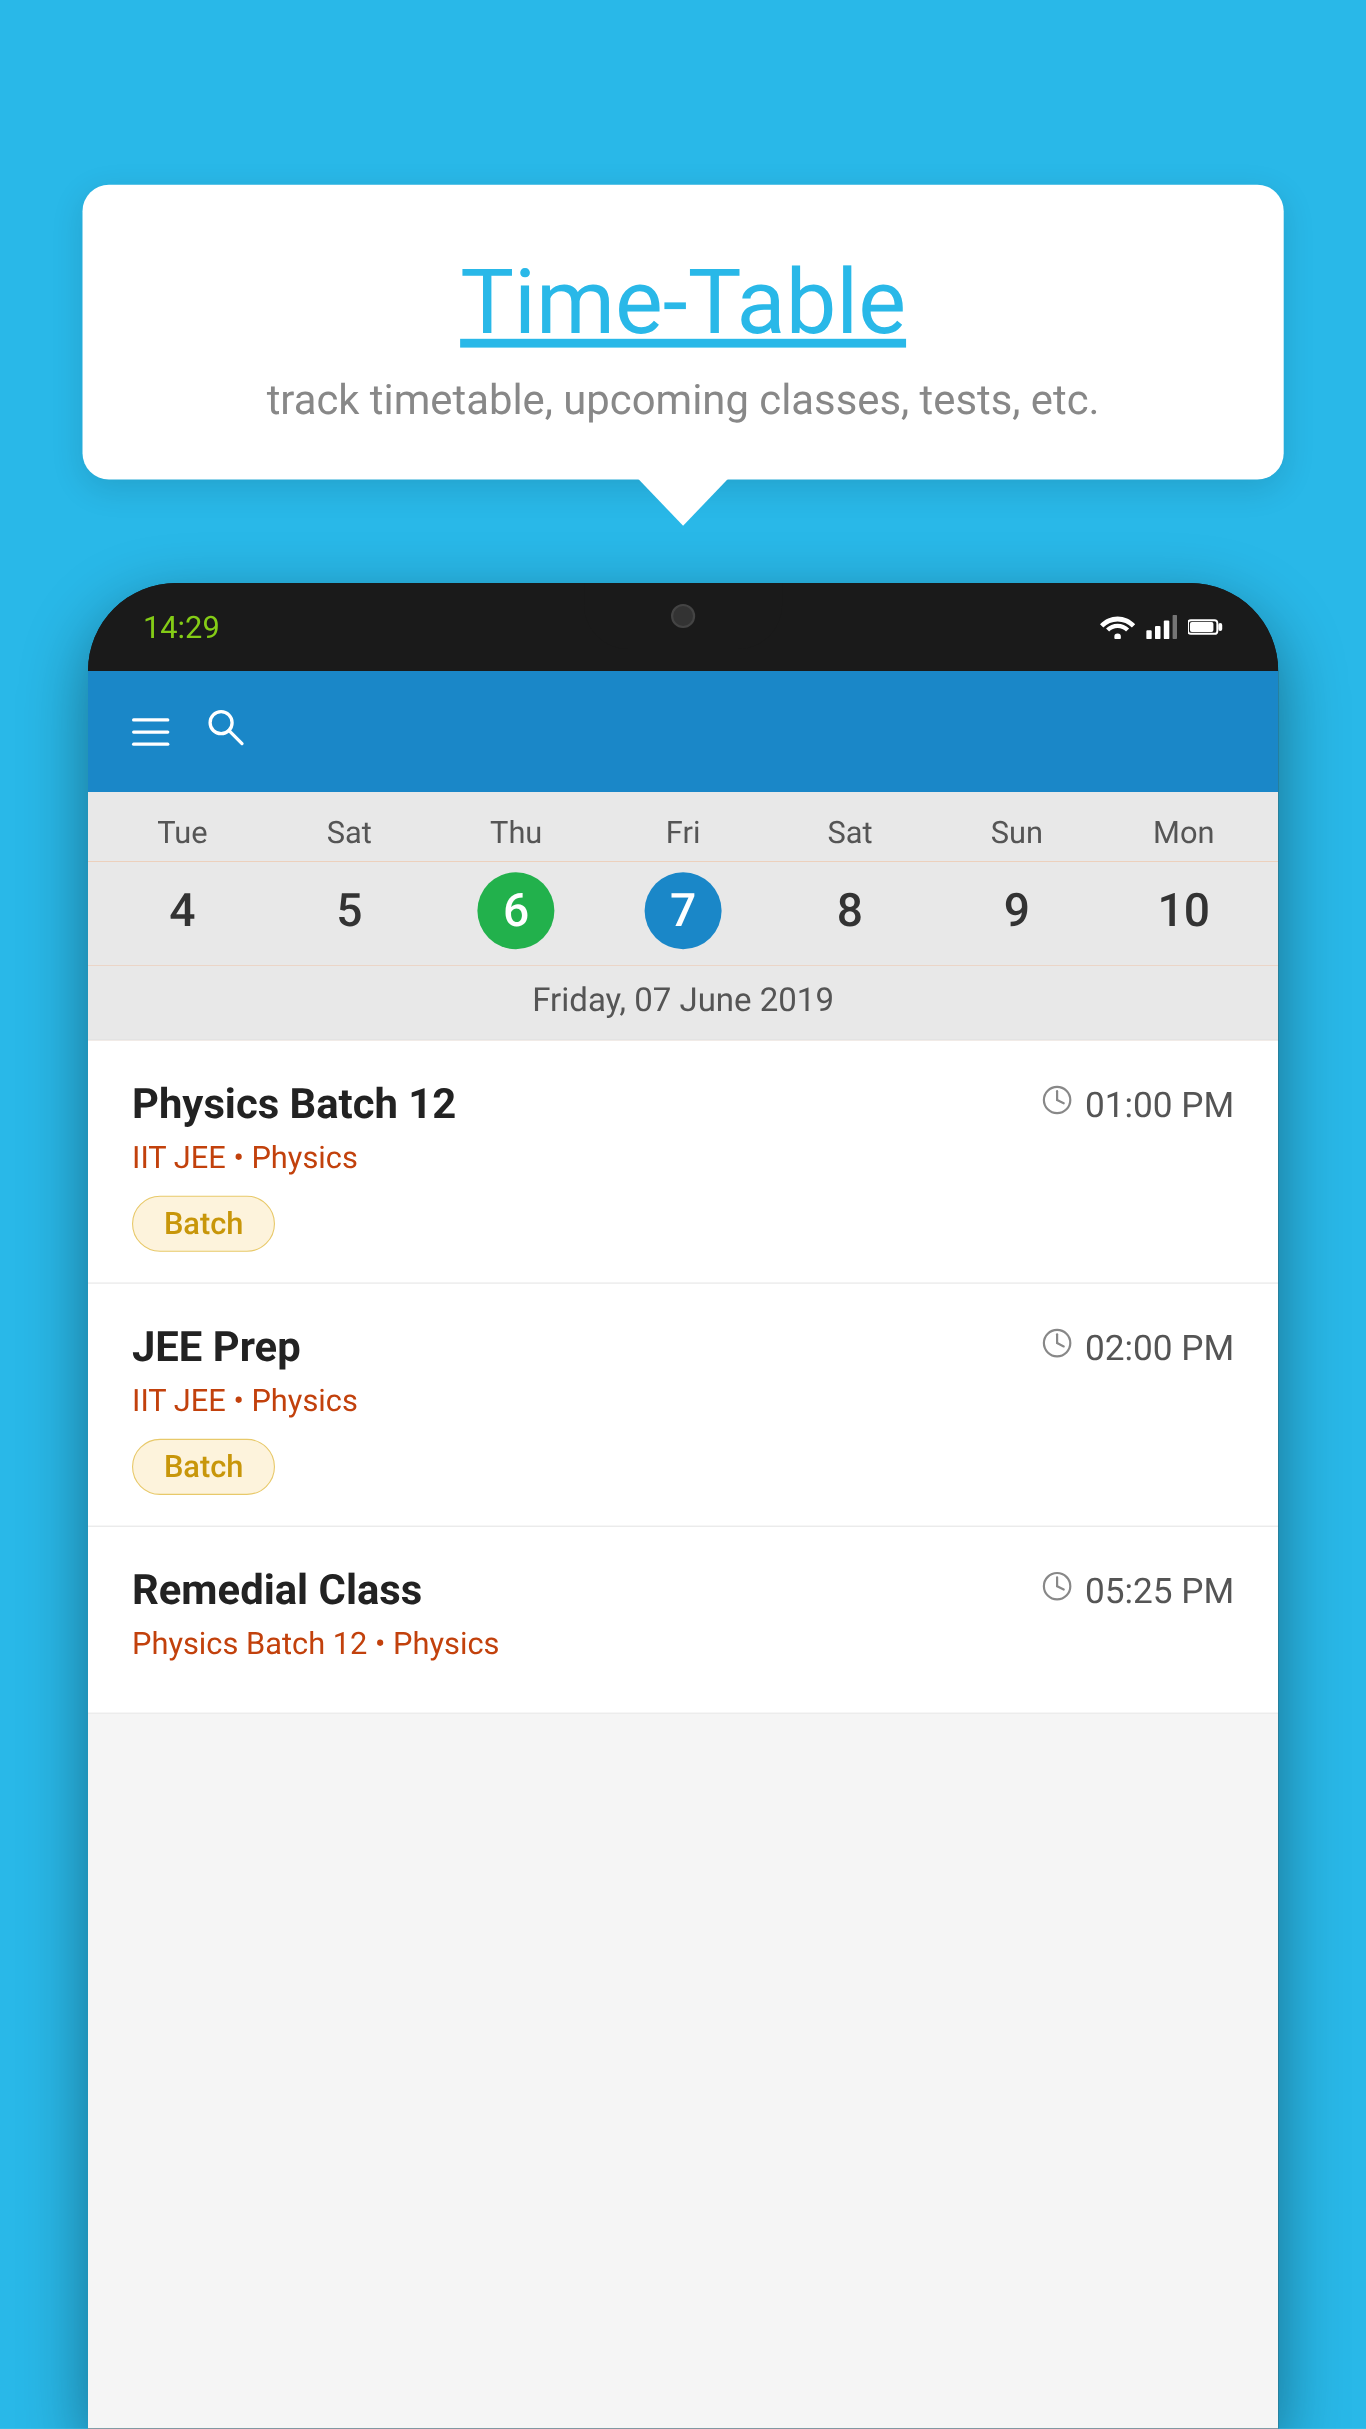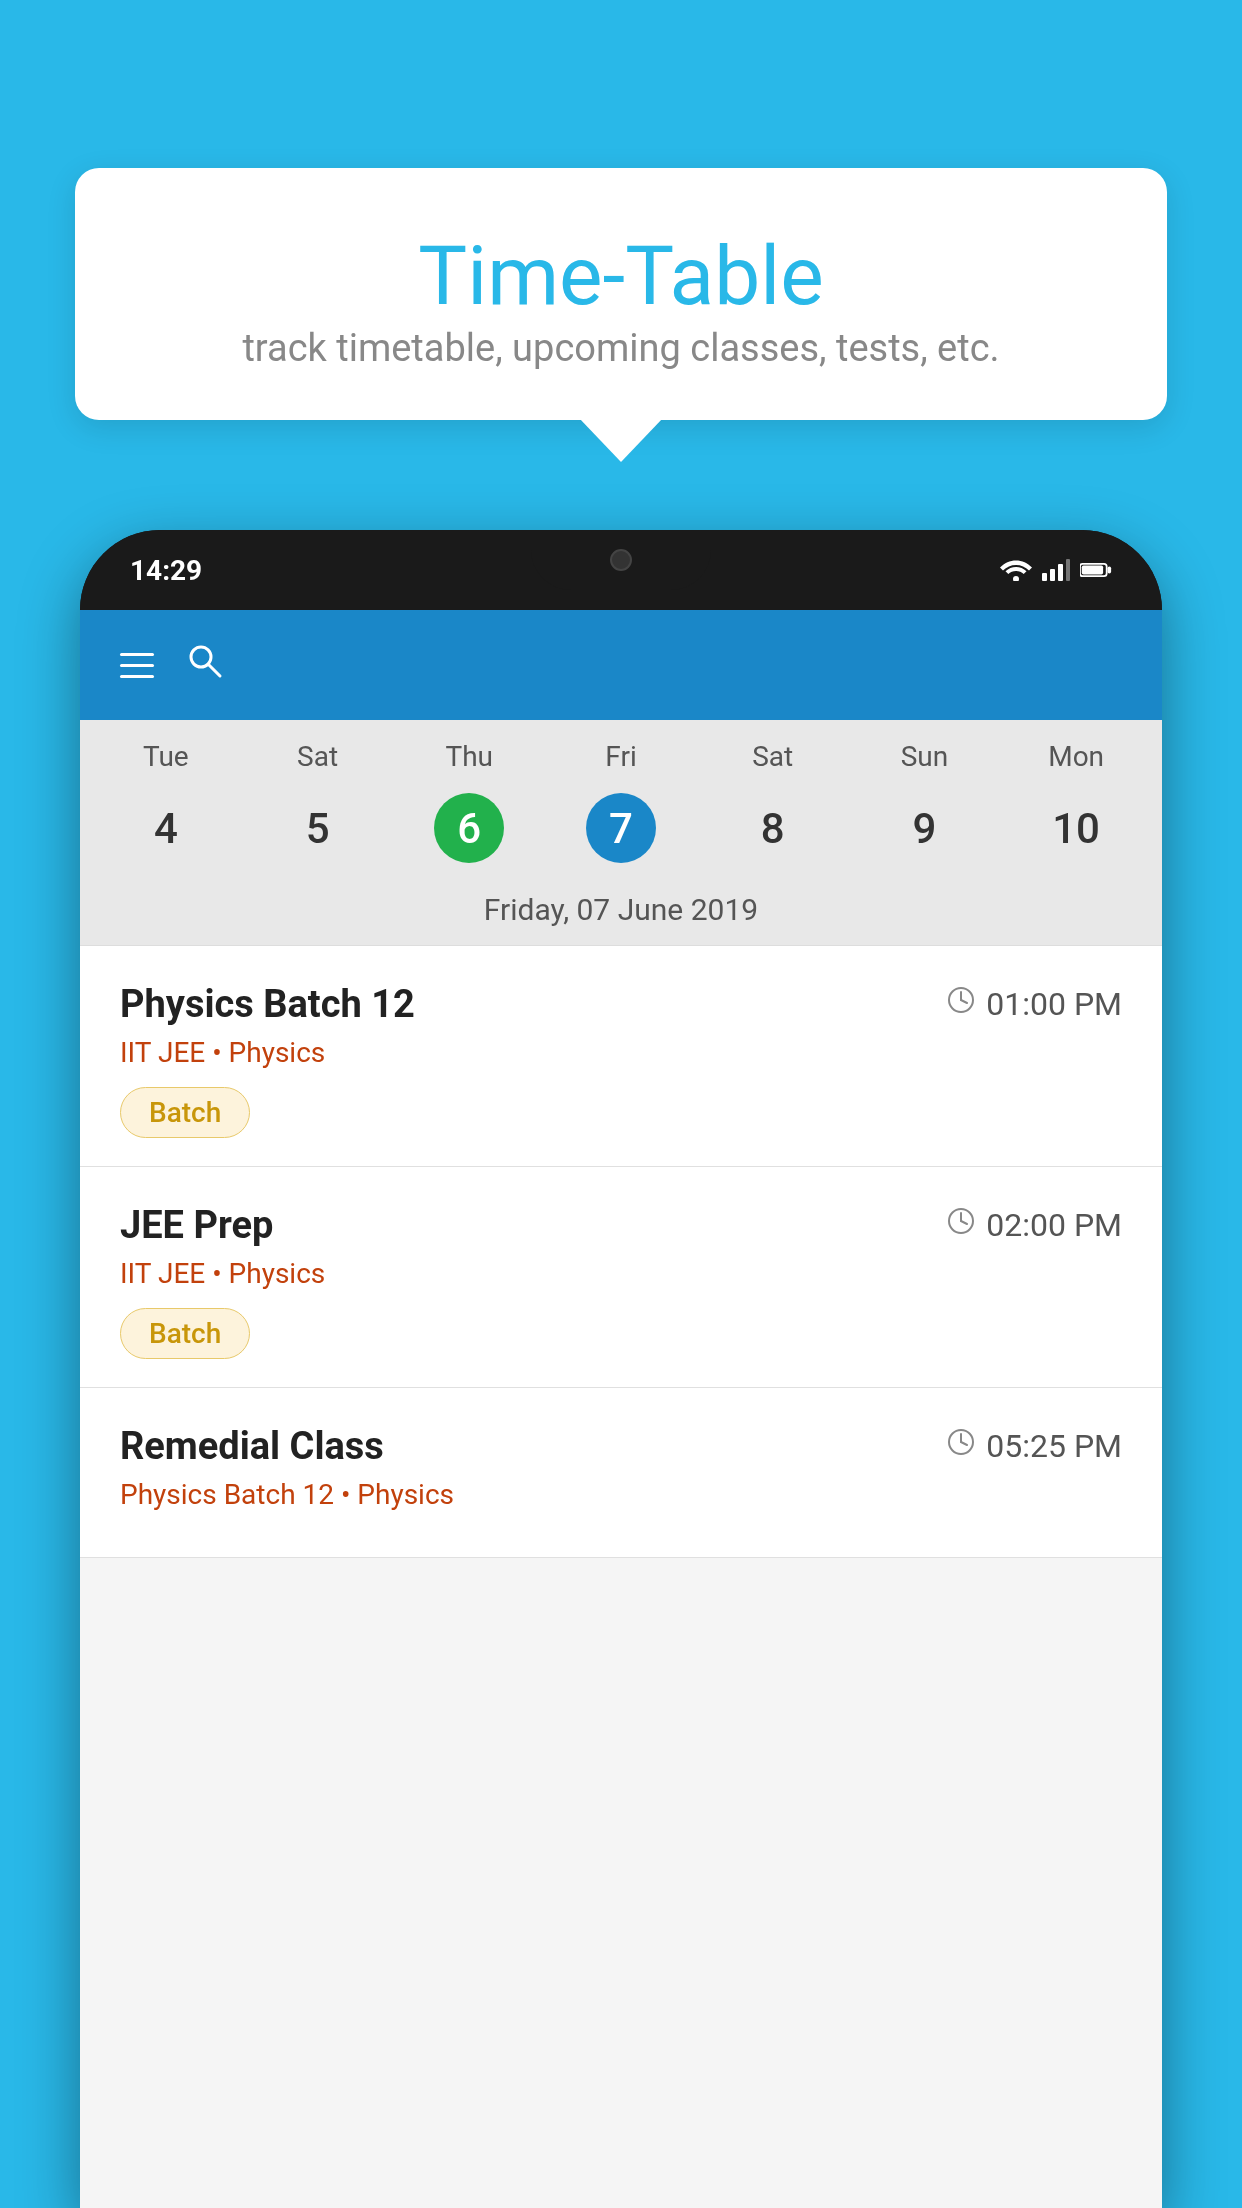--- a/index.html
+++ b/index.html
@@ -35,21 +35,22 @@
       height: 0;
       border-left: 42px solid transparent;
       border-right: 42px solid transparent;
       border-top: 44px solid #fff;
     }
     .tooltip-title {
       text-align: center;
       font-size: 82px;
       font-weight: 400;
       color: #29b8e8;
-      margin-bottom: 2px;
+      margin-bottom: 18px;
+      text-decoration: underline;
     }
     .tooltip-subtitle {
       text-align: center;
       font-size: 38px;
       color: #888;
       font-weight: 400;
     }
 
     
     .phone-frame {
@@ -69,23 +70,23 @@
     .phone-top-bar {
       background: #1a1a1a;
       height: 80px;
       display: flex;
       align-items: center;
       justify-content: space-between;
       padding: 0 50px;
       position: relative;
     }
     .phone-status-time {
-      color: #ffffff;
+      color: #84cc16;
       font-size: 28px;
-      font-weight: 700;
+      font-weight: 400;
     }
     .phone-notch {
       position: absolute;
       top: 0;
       left: 50%;
       transform: translateX(-50%);
       width: 180px;
       height: 60px;
       background: #1a1a1a;
       border-radius: 0 0 40px 40px;

